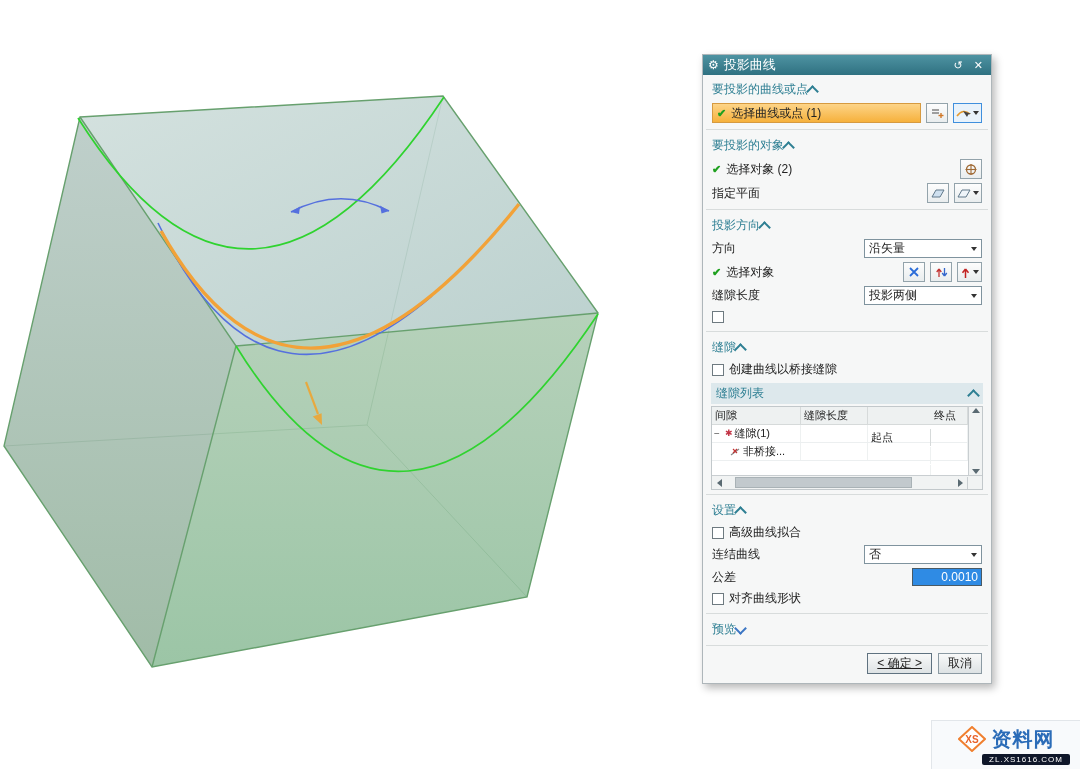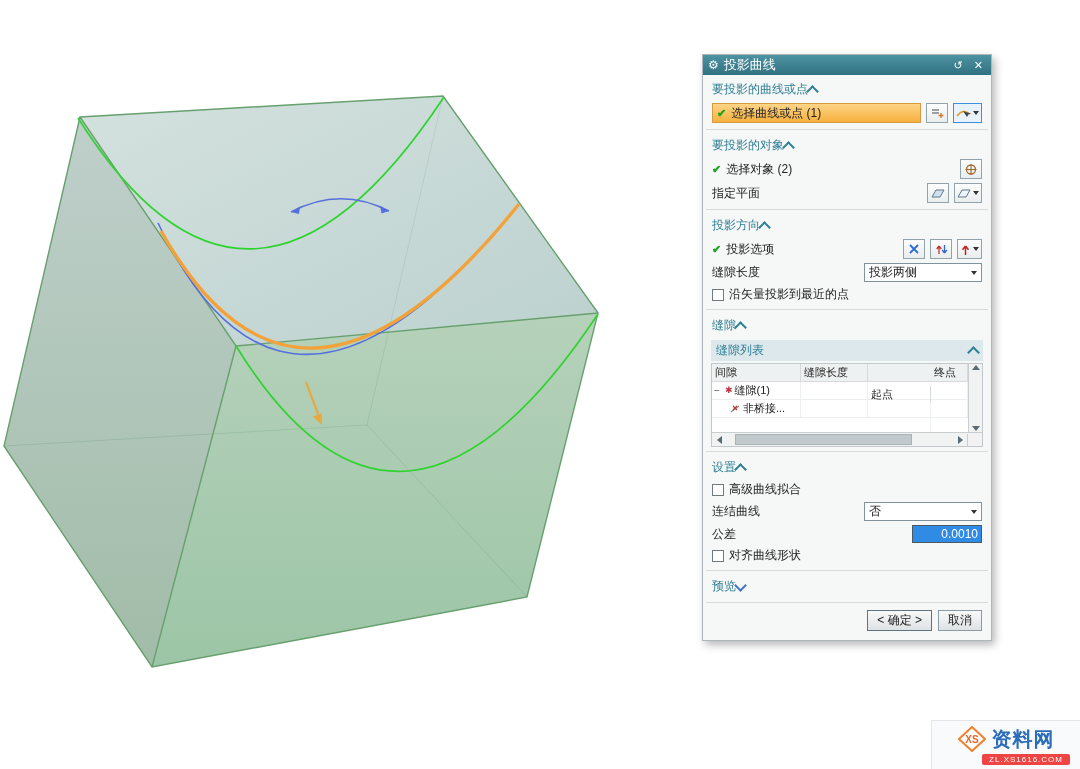--- a/index.html
+++ b/index.html
@@ -66,29 +66,29 @@
   .htrack{flex:1;height:11px;position:relative;}
   .hthumb{position:absolute;left:4%;top:0;width:78%;height:11px;background:#c2c9cd;border:1px solid #a9b2b6;box-sizing:border-box;}
   .hcorner{width:14px;height:12px;border-left:1px solid #c9ced1;flex:none;}
 
   .tol{width:70px;height:18px;background:#2f8be4;color:#fff;text-align:right;border:1px solid #4a5a64;
        font-size:12px;font-family:"Liberation Sans",sans-serif;box-sizing:border-box;padding:0 3px;flex:none;}
 
   .btnrow{display:flex;justify-content:flex-end;gap:6px;padding:5px 6px 6px 6px;}
   .pbtn{height:21px;padding:0 9px;background:linear-gradient(#f8f9f9,#dde2e4);border:1px solid #8b9aa3;
         font-size:12px;font-family:"Liberation Sans",sans-serif;color:#222;}
-  .pbtn.default{border-color:#5f7280;}
+  .pbtn.default{border-color:#5f7280;text-decoration:underline;}
 
   
   .watermark{position:absolute;right:0;bottom:0;width:148px;height:48px;background:#f8fafc;
              border-left:1px solid #e2e6ea;border-top:1px solid #e2e6ea;display:flex;flex-direction:column;
              align-items:center;justify-content:center;gap:1px;}
   .wm-top{display:flex;align-items:center;gap:6px;}
   .wm-name{color:#2b6cb8;font-size:20px;font-weight:bold;letter-spacing:1px;}
-  .wm-url{align-self:flex-end;margin-right:10px;background:#ef4444;color:#fff;font-size:8px;
+  .wm-url{align-self:flex-end;margin-right:10px;background:#0f172a;color:#fff;font-size:8px;
           padding:1px 7px;border-radius:2px;letter-spacing:1px;}
 </style>
 </head>
 <body>
 
 <div class="stage">
 
   <svg class="viewport" width="700" height="769" viewBox="0 0 700 769">
     <defs>
       <linearGradient id="gTop" x1="0" y1="0" x2="1" y2="1">
@@ -209,22 +209,29 @@
           </span>
         </div>
       </div>
 
       <div class="section">
         <div class="sec-h">
           <span>投影方向</span>
           <span class="chev up"></span>
         </div>
         <div class="row">
+          <span class="lbl">方向</span>
+          <div class="combo">
+            <span>沿矢量</span>
+            <span class="caret"></span>
+          </div>
+        </div>
+        <div class="row">
           <span class="gchk">✔</span>
-          <span class="lbl">投影选项</span>
+          <span class="lbl">选择对象</span>
           <span class="ibtn">
             <svg width="12" height="12">
               <path d="M2 2 L10 10 M10 2 L2 10" stroke="#2b6cd8" stroke-width="1.8" fill="none"></path>
             </svg>
           </span>
           <span class="ibtn">
             <svg width="13" height="13">
               <path d="M4 11 V3 M4 3 l-2.3 3 M4 3 l2.3 3" stroke="#c23333" stroke-width="1.3" fill="none"></path>
               <path d="M9.5 2 V10 M9.5 10 l-2.3 -3 M9.5 10 l2.3 -3" stroke="#3366cc" stroke-width="1.3" fill="none"></path>
             </svg>
@@ -238,28 +245,31 @@
         </div>
         <div class="row">
           <span class="lbl">缝隙长度</span>
           <div class="combo">
             <span>投影两侧</span>
             <span class="caret"></span>
           </div>
         </div>
         <div class="row" style="min-height:20px;">
           <span class="cb"></span>
-          <span class="lbl">沿矢量投影到最近的点</span>
         </div>
       </div>
 
       <div class="section">
         <div class="sec-h">
           <span>缝隙</span>
           <span class="chev up"></span>
+        </div>
+        <div class="row" style="min-height:20px;">
+          <span class="cb"></span>
+          <span class="lbl">创建曲线以桥接缝隙</span>
         </div>
         <div class="band">
           <span>缝隙列表</span>
           <span class="chev up"></span>
         </div>
         <div class="gtable">
           <div class="g-top">
             <div class="g-main">
               <div class="g-head">
                 <span class="th c1">间隙</span>

